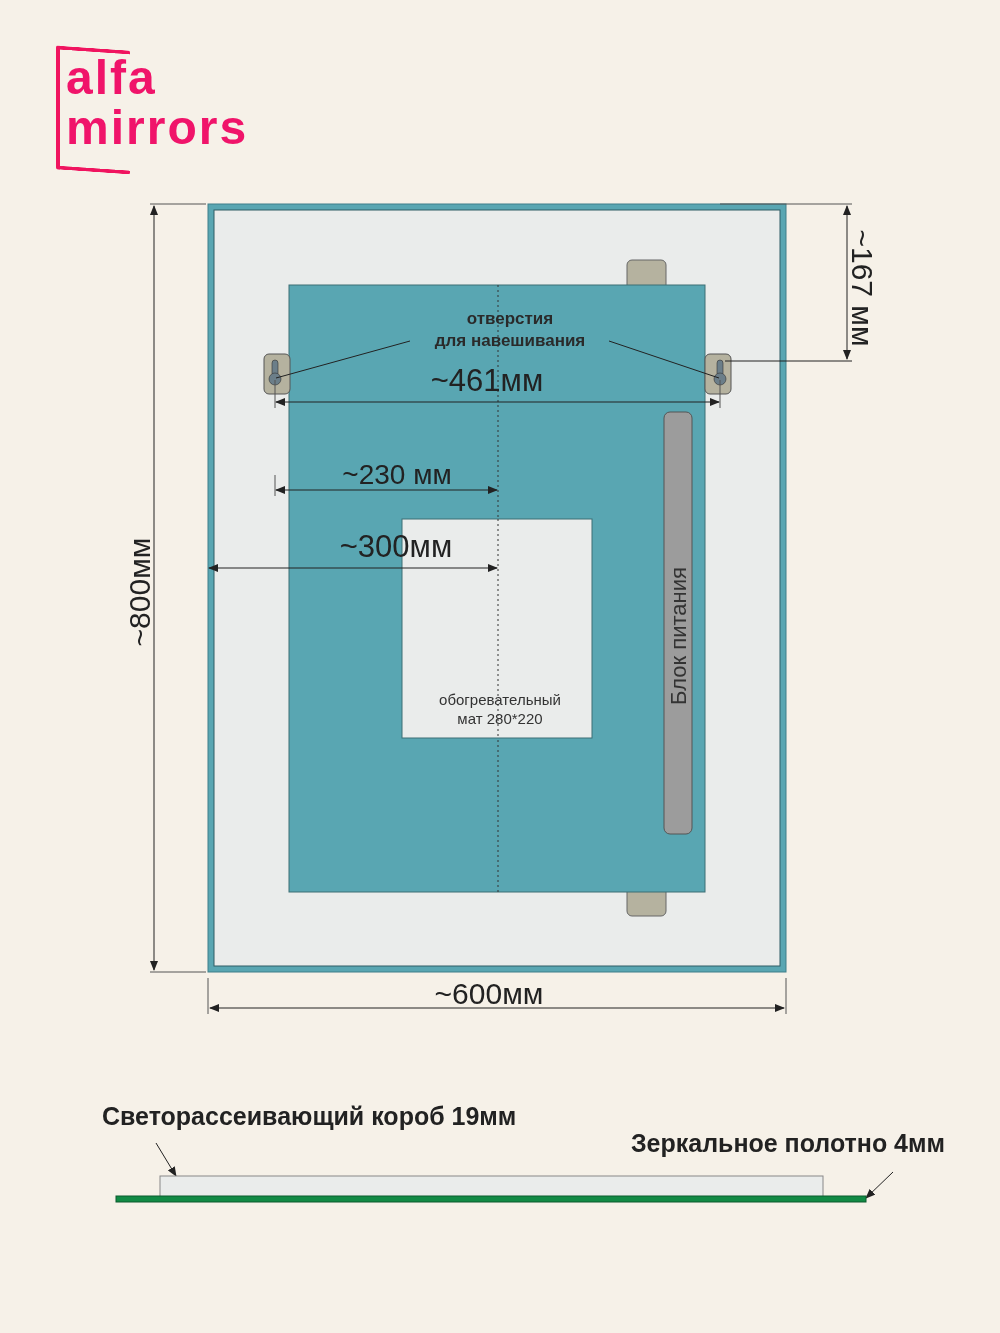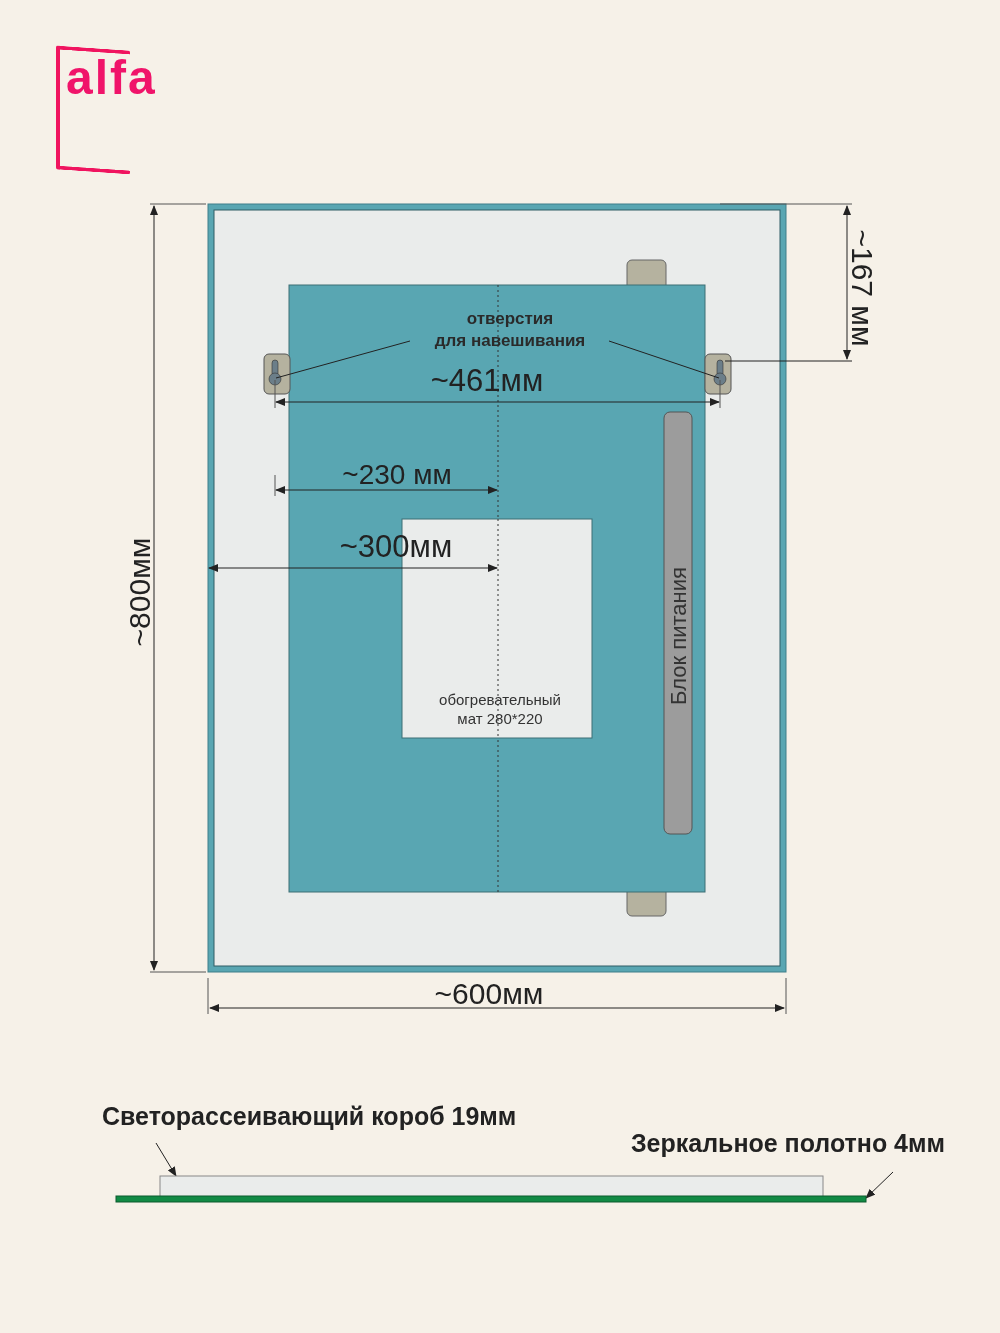--- a/index.html
+++ b/index.html
@@ -10,20 +10,21 @@
   .logo-l1 { position:absolute; left:14px; top:10px; font:bold 48px "Liberation Sans", sans-serif; color:#f0146a; letter-spacing:2px; line-height:48px; }
   .logo-l2 { position:absolute; left:14px; top:60px; font:bold 48px "Liberation Sans", sans-serif; color:#f0146a; letter-spacing:2px; line-height:48px; }
   svg text { font-family:"Liberation Sans", sans-serif; }
 </style>
 </head>
 <body>
 
 <div class="abs logo">
   <div class="logo-frame"></div>
   <div class="logo-l1">alfa</div>
+  <div class="logo-l2">mirrors</div>
 </div>
 
 <svg class="abs" style="left:0;top:0" width="1000" height="1333" viewBox="0 0 1000 1333">
   <defs>
     <marker id="arr" markerWidth="10" markerHeight="8" refX="9" refY="4" orient="auto-start-reverse">
       <path d="M0,0 L10,4 L0,8 z" fill="#222"></path>
     </marker>
   </defs>
 
   <g>

